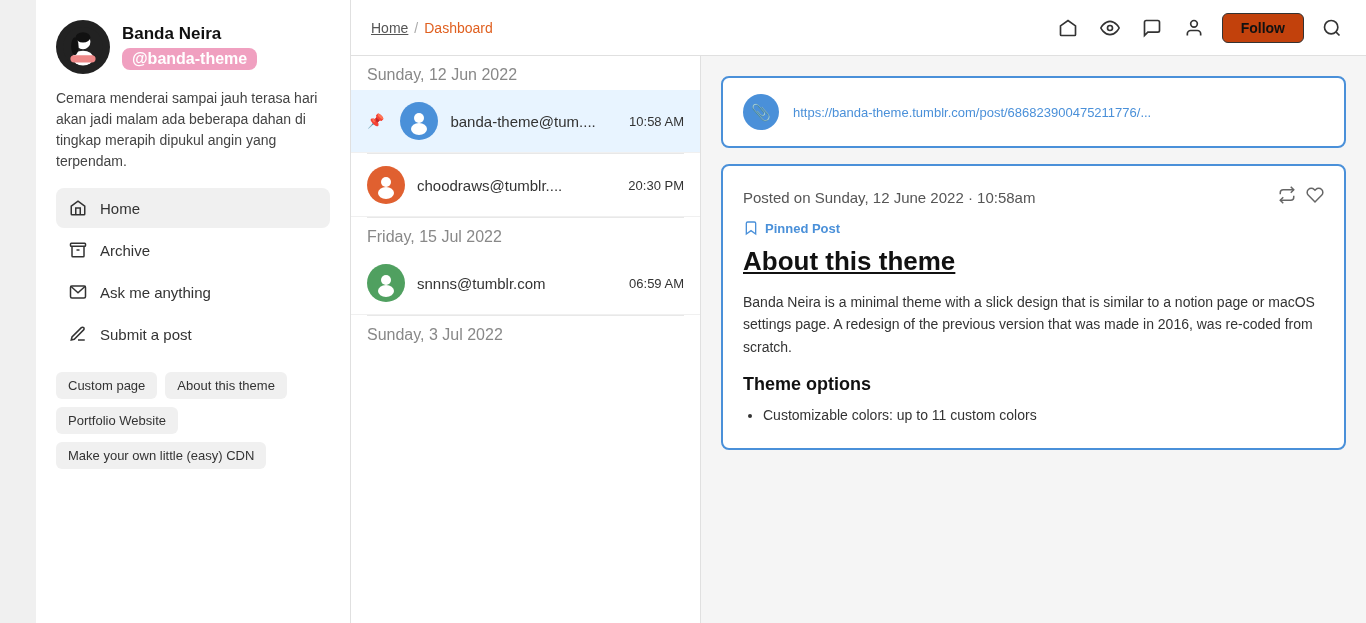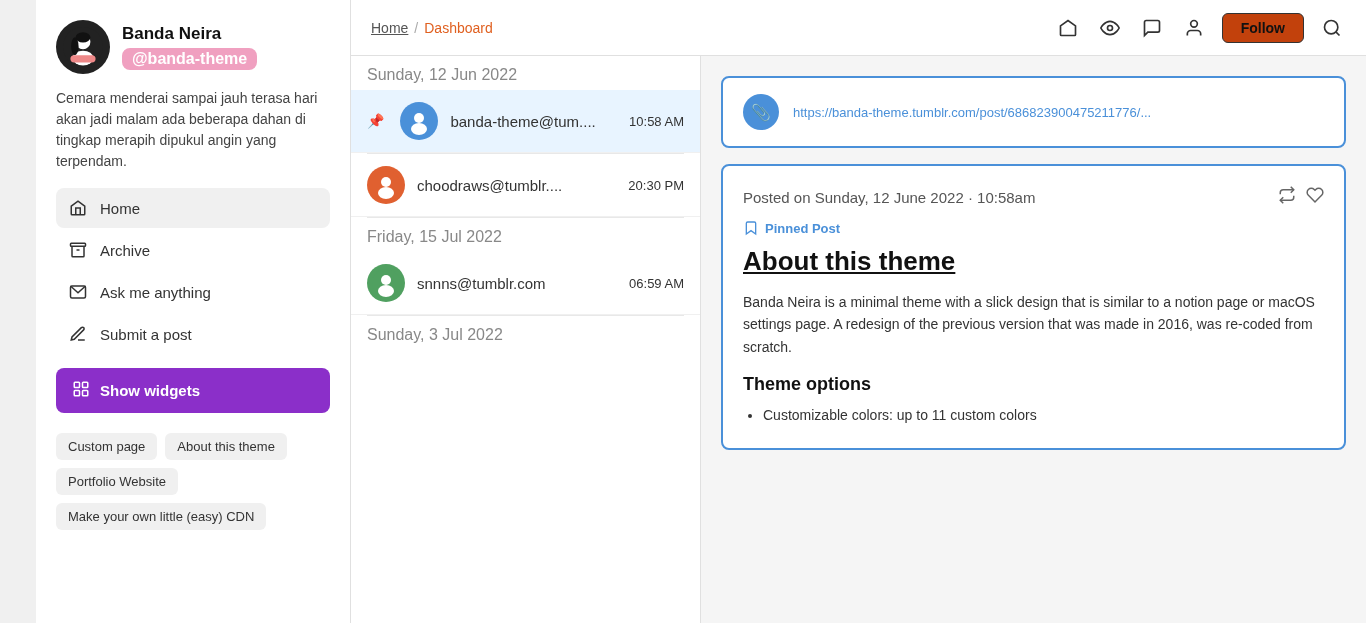--- a/index.html
+++ b/index.html
@@ -303,31 +303,20 @@
       <span class="nav-icon">
         <svg width="18" height="18" viewBox="0 0 24 24" fill="none" stroke="#333" stroke-width="2">
             <path d="M12 20h9"></path>
             <path d="M16.5 3.5a2.121 2.121 0 013 3L7 19l-4 1 1-4L16.5 3.5z"></path>
           </svg>
       </span>
       <span>Submit a post</span>
     </li>
   </ul>
 
-  <button class="show-widgets-btn">
-    <span>
-      <svg width="18" height="18" viewBox="0 0 24 24" fill="none" stroke="#fff" stroke-width="2">
-          <rect x="3" y="3" width="7" height="7" rx="1"></rect>
-          <rect x="14" y="3" width="7" height="7" rx="1"></rect>
-          <rect x="3" y="14" width="7" height="7" rx="1"></rect>
-          <rect x="14" y="14" width="7" height="7" rx="1"></rect>
-        </svg>
-    </span>
-    <span>Show widgets</span>
-  </button>
 
   <div class="tags-section">
     <button class="tag-btn">Custom page</button>
     <button class="tag-btn">About this theme</button>
     <button class="tag-btn">Portfolio Website</button>
     <button class="tag-btn">Make your own little (easy) CDN</button>
   </div>
 </div>
 
 <div class="main-content">

